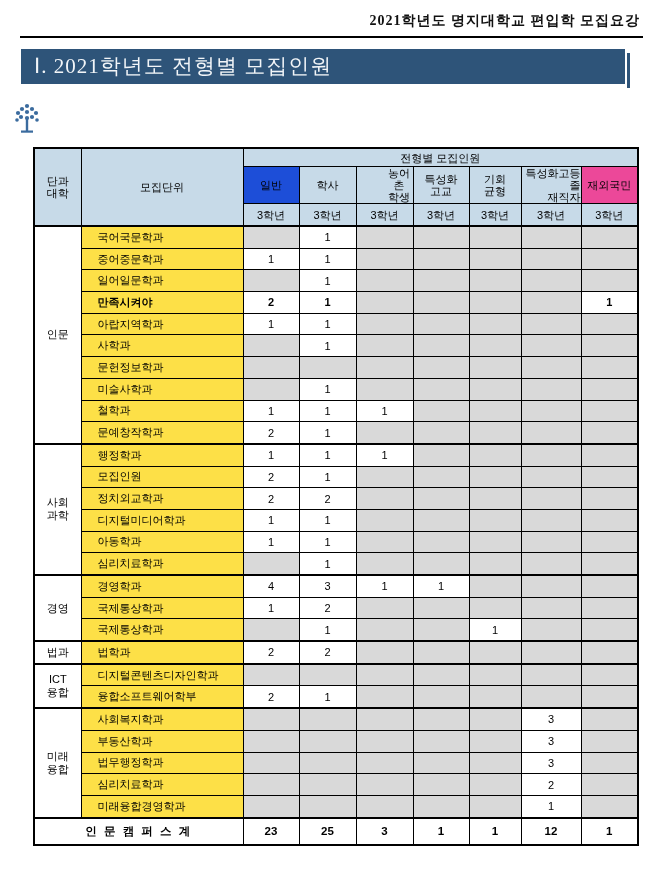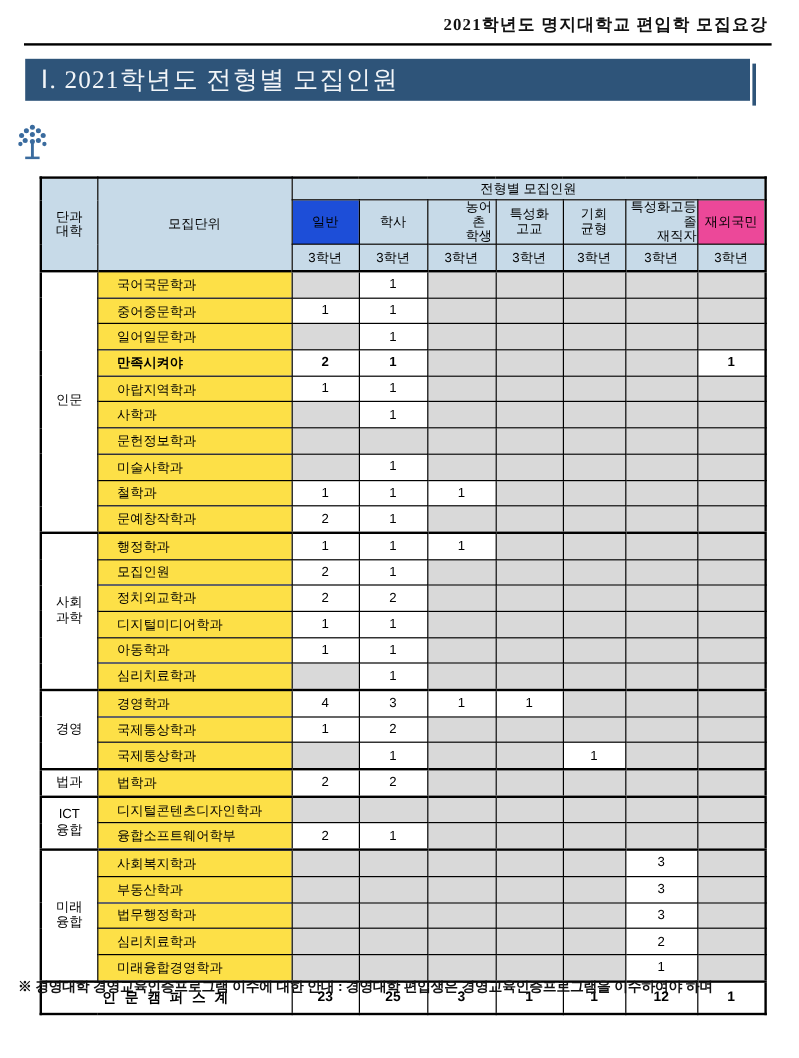--- a/index.html
+++ b/index.html
@@ -407,14 +407,13 @@
           <td>1</td>
           <td>1</td>
           <td>12</td>
           <td>1</td>
         </tr>
       </tbody>
   </table>
 </div>
 
 <div class="abs footnote">
-  <div>※ 경영대학 경영교육인증프로그램 이수에 대한 안내 : 경영대학 편입생은 경영교육인증프로그램을 이수하여야 하며</div>
 </div>
 
 </body></html>

